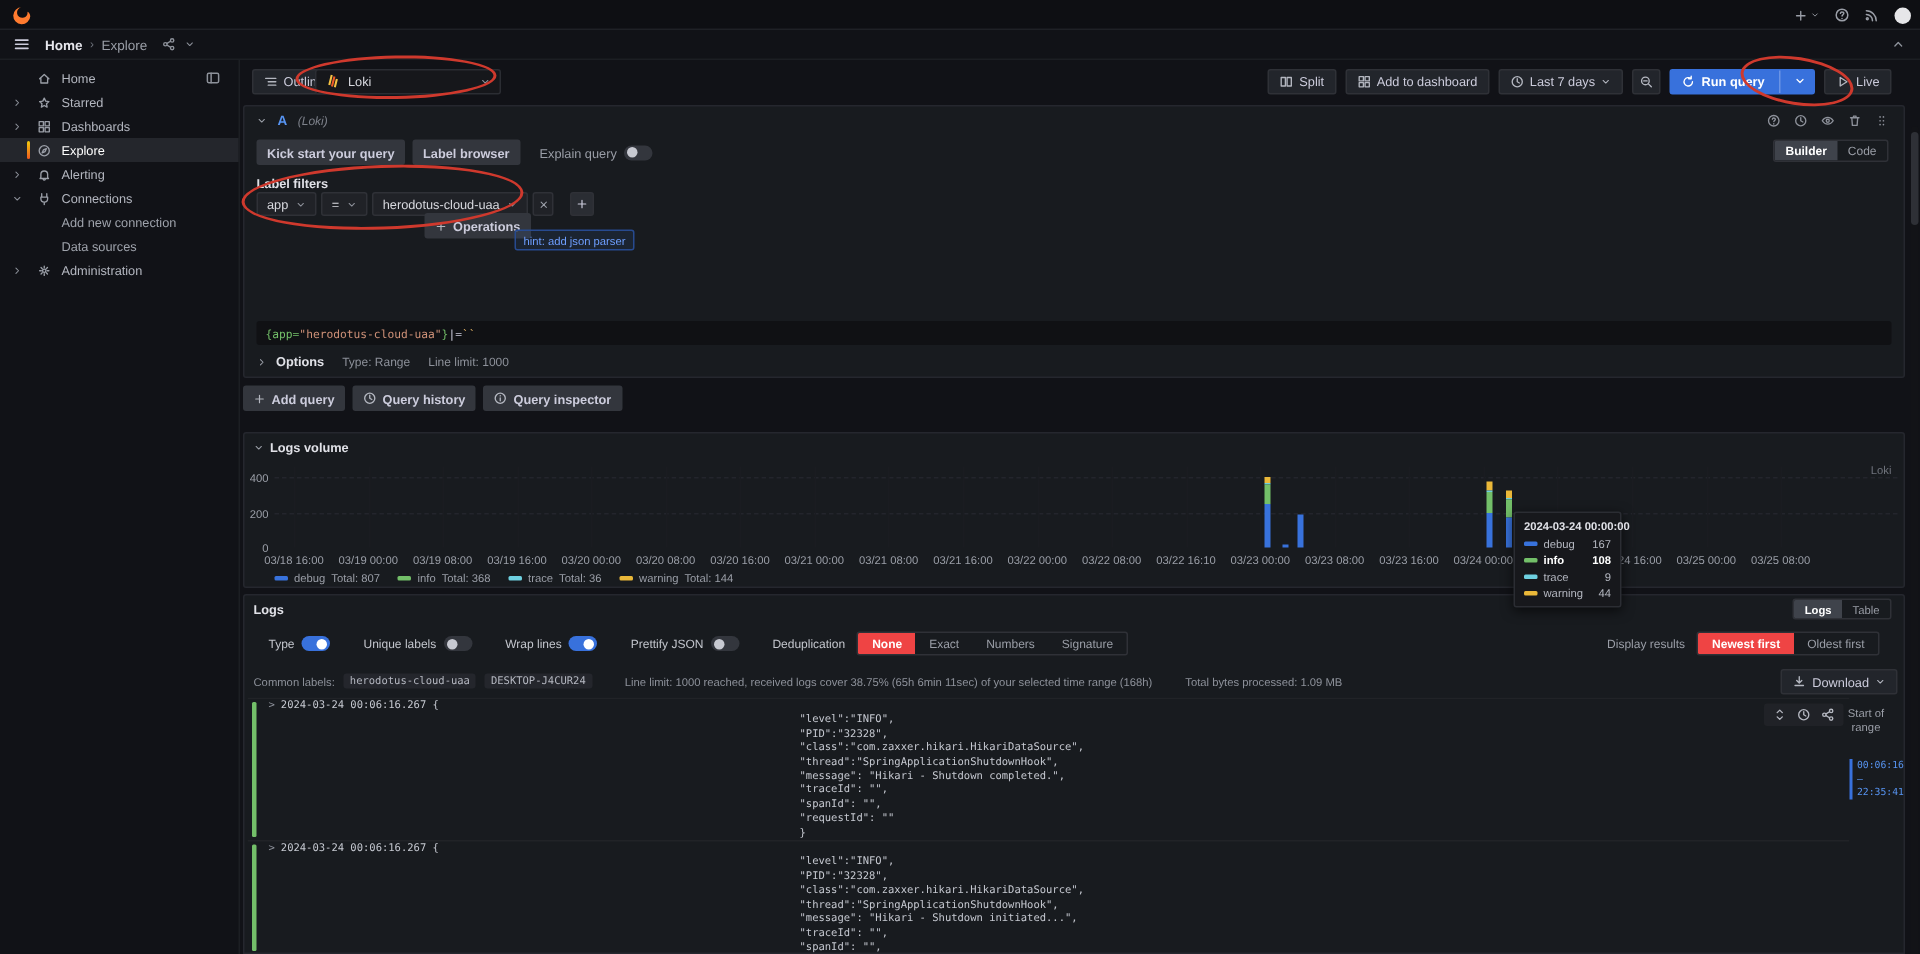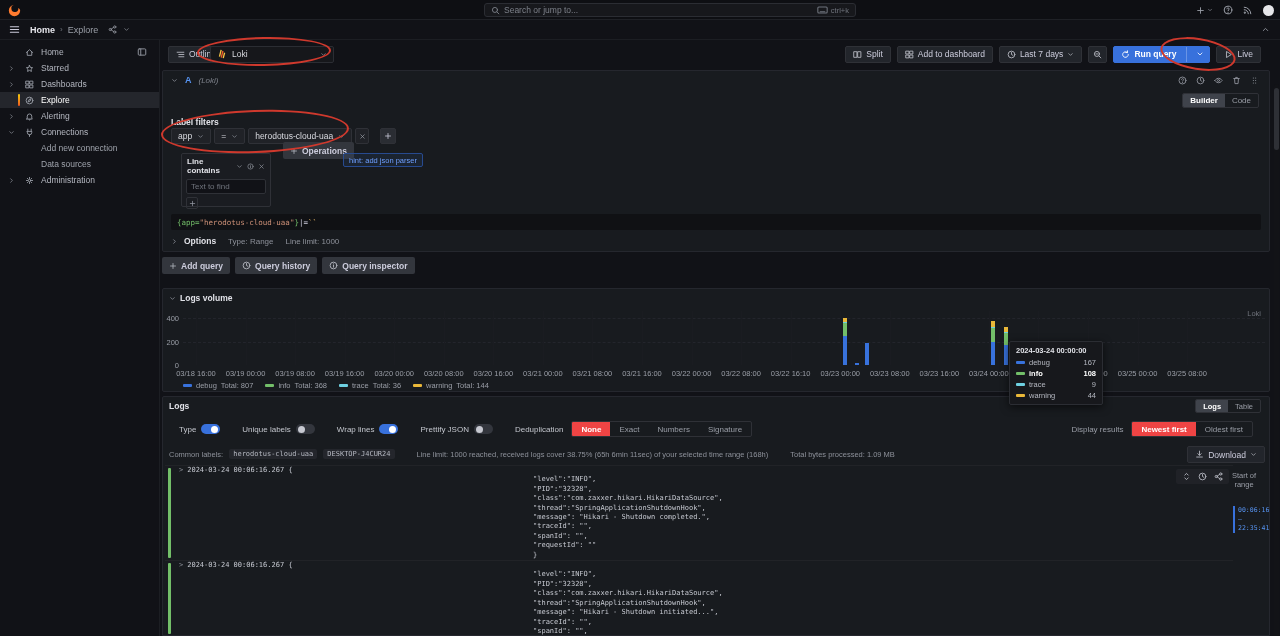--- a/index.html
+++ b/index.html
@@ -128,21 +128,21 @@
   .gl-h { position:absolute; left:0; right:0; height:0; border-top:1px dashed #23252c; }
   .gl-v { position:absolute; top:0; bottom:0; width:0; border-left:1px solid #1a1c21; }
   .ylab { position:absolute; right:1086px; width:20px; text-align:right; font-size:7.5px; color:#9a9ea7; transform:translateY(-4px); }
   .xlabs { position:absolute; left:20px; top:80px; width:1082px; height:10px; }
   .xlab { position:absolute; transform:translateX(-50%); font-size:7.5px; color:#9a9ea7; white-space:nowrap; }
   .bar { position:absolute; bottom:0; width:4px; display:flex; flex-direction:column-reverse; }
   .watermark { position:absolute; right:8px; top:20px; font-size:7.5px; color:#6f737c; }
   .legend { position:absolute; left:20px; top:92px; display:flex; gap:12px; align-items:center; }
   .leg-item { display:flex; align-items:center; gap:4px; font-size:7.5px; color:#9a9ea7; cursor:pointer; }
   .leg-dash { width:9px; height:3px; border-radius:1px; }
-  .tooltip { position:absolute; left:846px; top:52px; width:94px; z-index:20;
+  .tooltip { position:absolute; left:846px; top:52px; width:72px; z-index:20;
     background:#17181c; border:1px solid #2b2d33; border-radius:2px; padding:4px 6px;
     box-shadow:0 2px 8px rgba(0,0,0,.6); }
   .tt-title { font-size:7.5px; font-weight:bold; color:#e0e1e7; margin-bottom:3px; white-space:nowrap; }
   .tt-row { display:flex; align-items:center; gap:4px; font-size:7.5px; color:#b4b7c0; margin-top:2px; }
   .tt-row .tt-name { flex:1; }
   .tt-row.hl { color:#fff; font-weight:bold; }
 
   
   .logsp { position:absolute; left:2px; top:356px; width:1108px; height:240px;
     background:#181b1f; border:1px solid #25272e; border-top-left-radius:2px; border-top-right-radius:2px; }
@@ -189,38 +189,20 @@
 <body>
 
 <div class="page">
 
   <div class="topnav">
     <span class="logo ic">
         <svg viewBox="0 0 16 16">
           <path d="M8 1a7 7 0 1 0 7 7.4c-.2-2-1.2-3.1-2.3-3.6.4 3-1.6 4.9-3.7 4.9A4.2 4.2 0 0 1 8 1z" fill="#ff7b2f"></path>
         </svg>
       </span>
-    <div class="searchbox">
-      <span class="ic" style="width:9px;height:9px">
-          <svg viewBox="0 0 16 16">
-            <circle cx="7" cy="7" r="4.5" stroke="currentColor" stroke-width="1.6" fill="none" stroke-linecap="round" stroke-linejoin="round"></circle>
-            <path d="M10.5 10.5L14 14" stroke="currentColor" stroke-width="1.6" fill="none" stroke-linecap="round" stroke-linejoin="round"></path>
-          </svg>
-        </span>
-      <span class="ph">Search or jump to...</span>
-      <span class="kbd">
-        <span class="ic" style="width:11px;height:8px">
-            <svg viewBox="0 0 16 12">
-              <rect x="1" y="1.5" width="14" height="9" rx="1.5" stroke="currentColor" stroke-width="1.6" fill="none" stroke-linecap="round" stroke-linejoin="round"></rect>
-              <path d="M4.5 8.5h7" stroke="currentColor" stroke-width="1.6" fill="none" stroke-linecap="round" stroke-linejoin="round"></path>
-            </svg>
-          </span>
-        <span>ctrl+k</span>
-      </span>
-    </div>
     <div class="nav-right">
       <span style="display:flex;align-items:center;gap:2px">
         <span class="ic" style="width:9px;height:9px">
             <svg viewBox="0 0 16 16">
               <path d="M8 3v10M3 8h10" stroke="currentColor" stroke-width="1.6" fill="none" stroke-linecap="round" stroke-linejoin="round"></path>
             </svg>
           </span>
         <span class="ic" style="width:6px;height:6px">
             <svg viewBox="0 0 16 16">
               <path d="M4 6l4 4 4-4" stroke="currentColor" stroke-width="1.6" fill="none" stroke-linecap="round" stroke-linejoin="round"></path>
@@ -514,20 +496,28 @@
               <circle cx="6" cy="12.5" r="1" fill="currentColor"></circle>
               <circle cx="10" cy="12.5" r="1" fill="currentColor"></circle>
             </svg>
           </span>
       </div>
       <div class="mode-toggle">
         <span class="on">Builder</span>
         <span>Code</span>
       </div>
 
+      <div class="qbtns">
+        <span class="btn gstrong">Kick start your query</span>
+        <span class="btn gstrong">Label browser</span>
+        <span class="explain">
+          <span>Explain query</span>
+          <span class="switch"></span>
+        </span>
+      </div>
 
       <div class="lf-title">Label filters</div>
       <div class="lf-row">
         <span class="sel">
           <span>app</span>
           <span class="ic">
               <svg viewBox="0 0 16 16">
                 <path d="M4 6l4 4 4-4" stroke="currentColor" stroke-width="1.6" fill="none" stroke-linecap="round" stroke-linejoin="round"></path>
               </svg>
             </span>
@@ -557,49 +547,20 @@
         </span>
         <span class="plusbtn">
           <span class="ic">
               <svg viewBox="0 0 16 16">
                 <path d="M8 3v10M3 8h10" stroke="currentColor" stroke-width="1.6" fill="none" stroke-linecap="round" stroke-linejoin="round"></path>
               </svg>
             </span>
         </span>
       </div>
 
-      <div class="opbox">
-        <div class="opbox-h">
-          <span>Line contains</span>
-          <span class="ic">
-              <svg viewBox="0 0 16 16">
-                <path d="M4 6l4 4 4-4" stroke="currentColor" stroke-width="1.6" fill="none" stroke-linecap="round" stroke-linejoin="round"></path>
-              </svg>
-            </span>
-          <span class="ic">
-              <svg viewBox="0 0 16 16">
-                <circle cx="8" cy="8" r="6" stroke="currentColor" stroke-width="1.6" fill="none" stroke-linecap="round" stroke-linejoin="round"></circle>
-                <path d="M8 7.5V11M8 5v.2" stroke="currentColor" stroke-width="1.6" fill="none" stroke-linecap="round" stroke-linejoin="round"></path>
-              </svg>
-            </span>
-          <span class="ic">
-              <svg viewBox="0 0 16 16">
-                <path d="M4 4l8 8M12 4l-8 8" stroke="currentColor" stroke-width="1.6" fill="none" stroke-linecap="round" stroke-linejoin="round"></path>
-              </svg>
-            </span>
-        </div>
-        <input placeholder="Text to find" style="">
-        <div class="mini-plus">
-          <span class="ic" style="width:7px;height:7px">
-              <svg viewBox="0 0 16 16">
-                <path d="M8 3v10M3 8h10" stroke="currentColor" stroke-width="1.6" fill="none" stroke-linecap="round" stroke-linejoin="round"></path>
-              </svg>
-            </span>
-        </div>
-      </div>
       <span class="btn gstrong ops-btn">
         <span class="bic ic" style="width:8px;height:8px">
             <svg viewBox="0 0 16 16">
               <path d="M8 3v10M3 8h10" stroke="currentColor" stroke-width="1.6" fill="none" stroke-linecap="round" stroke-linejoin="round"></path>
             </svg>
           </span>
         <span>Operations</span>
       </span>
       <span class="hint">hint: add json parser</span>
 

